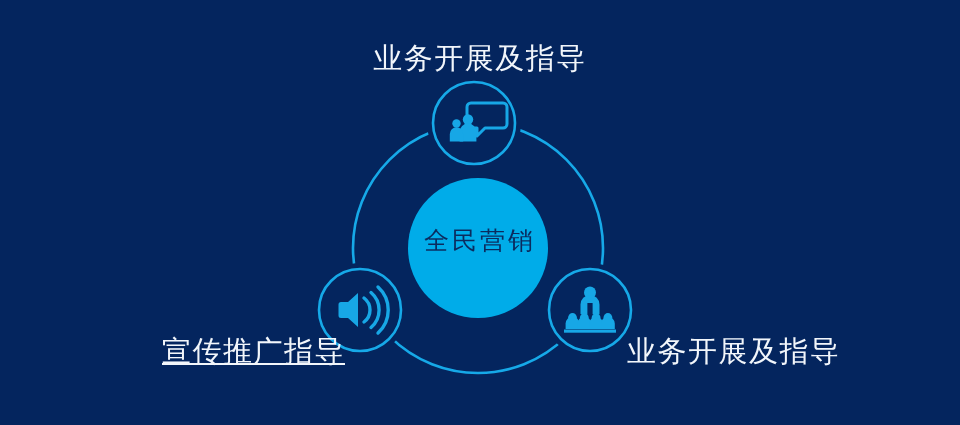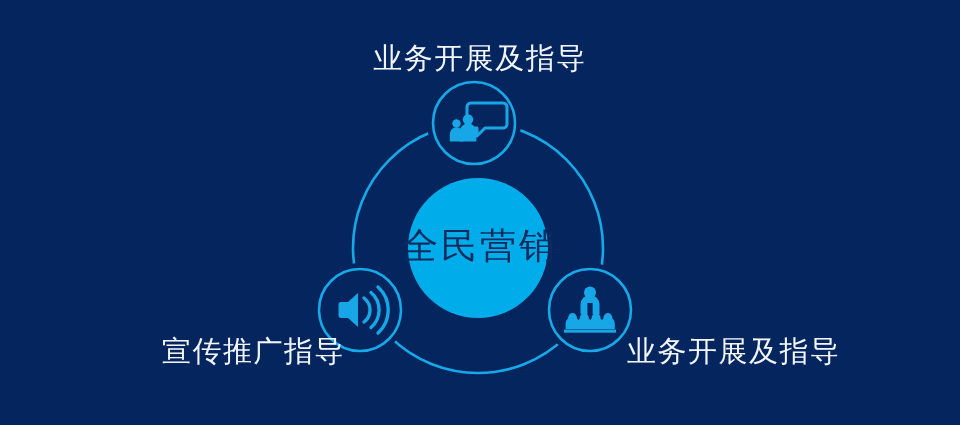--- a/index.html
+++ b/index.html
@@ -39,33 +39,34 @@
   #label-top {
     left: 0;
     right: 0;
     top: 36px;
     text-align: center;
     margin-top: 8px;
   }
   #label-left {
     left: 162px;
     top: 337px;
+    text-decoration: underline;
   }
   #label-right {
     left: 627px;
     top: 337px;
   }
   .center-text {
     position: absolute;
     left: 0;
     right: 0;
     top: 228px;
     text-align: center;
     color: #0b2b5e;
-    font-size: 36px;
+    font-size: 25px;
     letter-spacing: 3px;
     line-height: 1;
     white-space: nowrap;
   }
 </style>
 </head>
 <body>
 
 <div id="stage">
 

